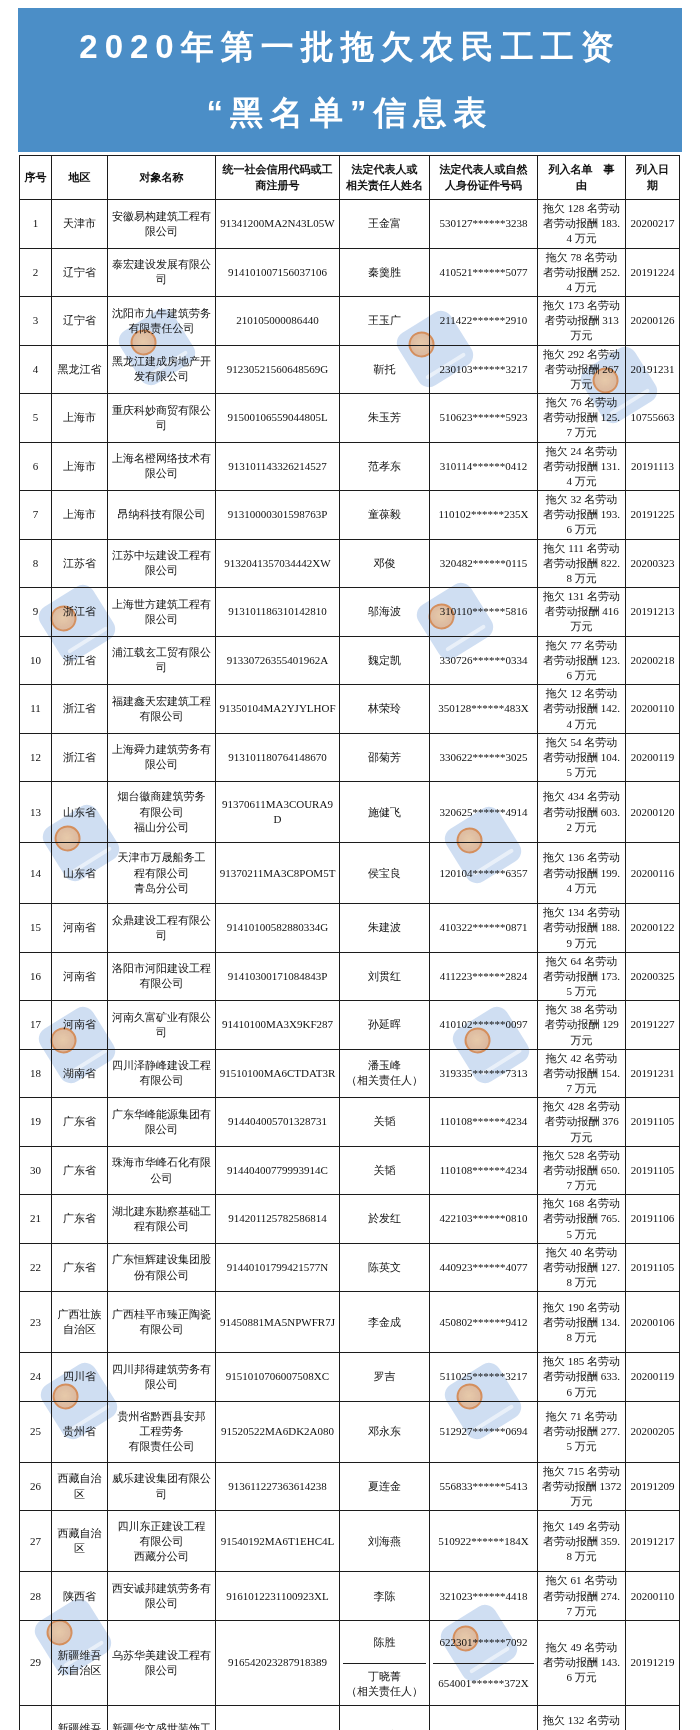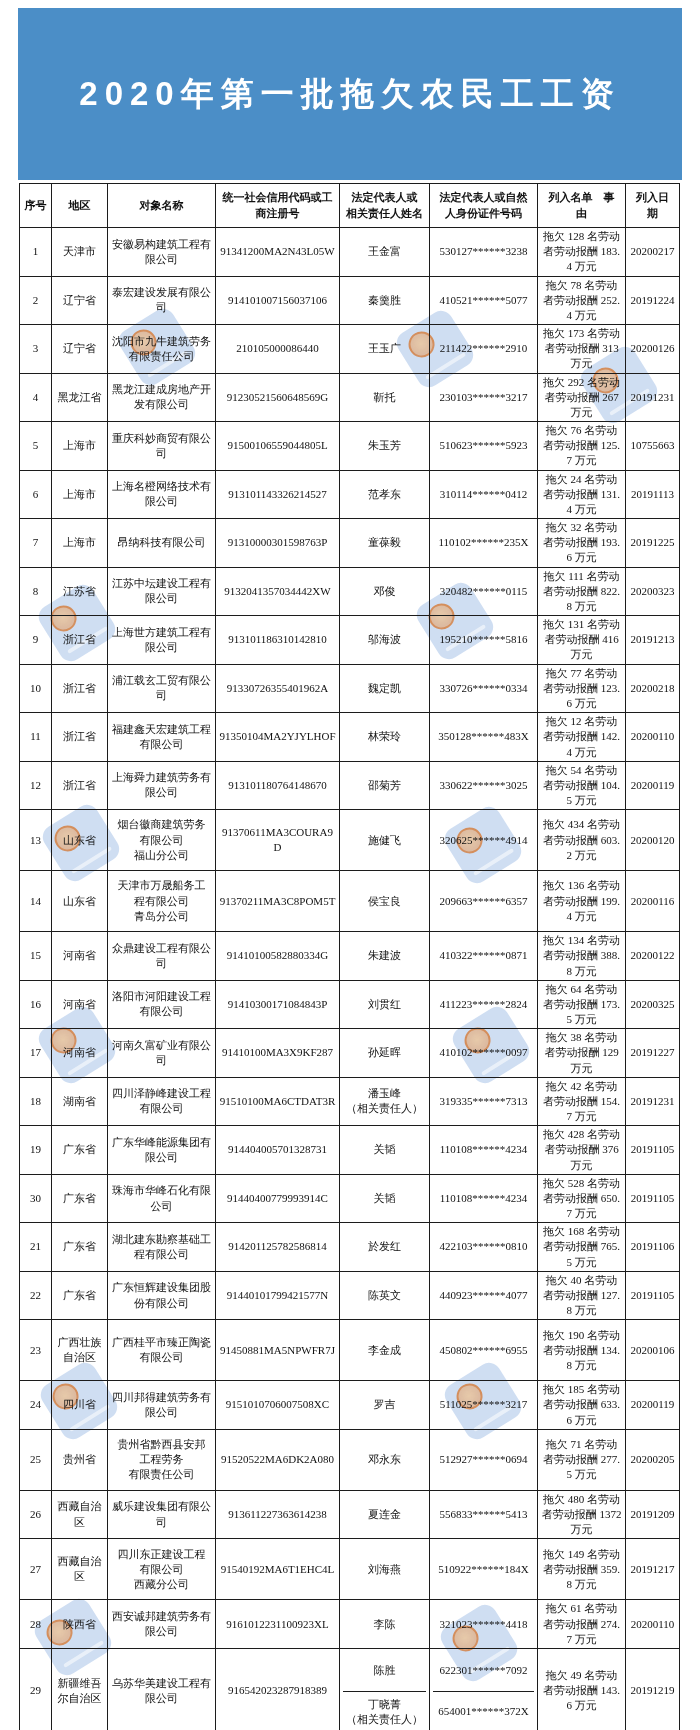--- a/index.html
+++ b/index.html
@@ -5,21 +5,21 @@
   * { margin: 0; padding: 0; box-sizing: border-box; }
   html, body { width: 700px; height: 1730px; overflow: hidden; background: #fff; }
   .page {
     position: relative; width: 700px; height: 1730px;
     background: #fff; padding: 8px 18px 0 18px;
     font-family: "Liberation Serif", "DejaVu Serif", serif;
     color: #111;
   }
   
   .banner {
-    width: 664px; height: 172px;
+    width: 664px; height: 144px;
     display: flex; flex-direction: column; align-items: center; justify-content: center;
     gap: 29px; position: relative; z-index: 2;
   }
   .banner .t1, .banner .t2 {
     font-family: "Liberation Sans", "DejaVu Sans", sans-serif;
     font-weight: bold; font-size: 33px; letter-spacing: 7px;
     line-height: 1.1; white-space: nowrap;
   }
   
   table.blacklist {
@@ -126,20 +126,21 @@
         <div class="bar"></div>
       </div>
       <div class="stamp" style="left: 448px; top: 1612px;">
         <div class="ring"></div>
         <div class="bar"></div>
       </div>
     </div>
 
   <div class="banner" id="banner" style="background: rgb(75, 142, 199); color: rgb(255, 255, 255);">
     <div class="t1">2020年第一批拖欠农民工工资</div>
+    <div class="t2">“黑名单”信息表</div>
   </div>
 
   <table class="blacklist">
     <colgroup>
       <col style="width:32px">
         <col style="width:56px">
         <col style="width:108px">
         <col style="width:124px">
       <col style="width:90px">
         <col style="width:108px">
@@ -242,21 +243,21 @@
           <td>320482******0115</td>
           <td>拖欠 111 名劳动者劳动报酬 822.8 万元</td>
           <td>20200323</td>
         </tr>
         <tr class="r">
           <td>9</td>
           <td>浙江省</td>
           <td class="pre">上海世方建筑工程有限公司</td>
           <td>913101186310142810</td>
           <td class="pre">邬海波</td>
-          <td>195210******5816</td>
+          <td>310110******5816</td>
           <td>拖欠 131 名劳动者劳动报酬 416 万元</td>
           <td>20191213</td>
         </tr>
         <tr class="r">
           <td>10</td>
           <td>浙江省</td>
           <td class="pre">浦江载玄工贸有限公司</td>
           <td>91330726355401962A</td>
           <td class="pre">魏定凯</td>
           <td>330726******0334</td>
@@ -296,32 +297,32 @@
           <td>20200120</td>
         </tr>
         <tr class="tall">
           <td>14</td>
           <td>山东省</td>
           <td class="pre">天津市万晟船务工
 程有限公司
 青岛分公司</td>
           <td>91370211MA3C8POM5T</td>
           <td class="pre">侯宝良</td>
-          <td>209663******6357</td>
+          <td>120104******6357</td>
           <td>拖欠 136 名劳动者劳动报酬 199.4 万元</td>
           <td>20200116</td>
         </tr>
         <tr class="r">
           <td>15</td>
           <td>河南省</td>
           <td class="pre">众鼎建设工程有限公司</td>
           <td>91410100582880334G</td>
           <td class="pre">朱建波</td>
           <td>410322******0871</td>
-          <td>拖欠 134 名劳动者劳动报酬 388.8 万元</td>
+          <td>拖欠 134 名劳动者劳动报酬 188.9 万元</td>
           <td>20200122</td>
         </tr>
         <tr class="r">
           <td>16</td>
           <td>河南省</td>
           <td class="pre">洛阳市河阳建设工程有限公司</td>
           <td>91410300171084843P</td>
           <td class="pre">刘贯红</td>
           <td>411223******2824</td>
           <td>拖欠 64 名劳动者劳动报酬 173.5 万元</td>
@@ -387,21 +388,21 @@
           <td>440923******4077</td>
           <td>拖欠 40 名劳动者劳动报酬 127.8 万元</td>
           <td>20191105</td>
         </tr>
         <tr class="tall">
           <td>23</td>
           <td>广西壮族自治区</td>
           <td class="pre">广西桂平市臻正陶瓷有限公司</td>
           <td>91450881MA5NPWFR7J</td>
           <td class="pre">李金成</td>
-          <td>450802******6955</td>
+          <td>450802******9412</td>
           <td>拖欠 190 名劳动者劳动报酬 134.8 万元</td>
           <td>20200106</td>
         </tr>
         <tr class="r">
           <td>24</td>
           <td>四川省</td>
           <td class="pre">四川邦得建筑劳务有限公司</td>
           <td>9151010706007508XC</td>
           <td class="pre">罗吉</td>
           <td>511025******3217</td>
@@ -420,21 +421,21 @@
           <td>拖欠 71 名劳动者劳动报酬 277.5 万元</td>
           <td>20200205</td>
         </tr>
         <tr class="r">
           <td>26</td>
           <td>西藏自治区</td>
           <td class="pre">威乐建设集团有限公司</td>
           <td>913611227363614238</td>
           <td class="pre">夏连金</td>
           <td>556833******5413</td>
-          <td>拖欠 480 名劳动者劳动报酬 1372 万元</td>
+          <td>拖欠 715 名劳动者劳动报酬 1372 万元</td>
           <td>20191209</td>
         </tr>
         <tr class="tall">
           <td>27</td>
           <td>西藏自治区</td>
           <td class="pre">四川东正建设工程
 有限公司
 西藏分公司</td>
           <td>91540192MA6T1EHC4L</td>
           <td class="pre">刘海燕</td>

